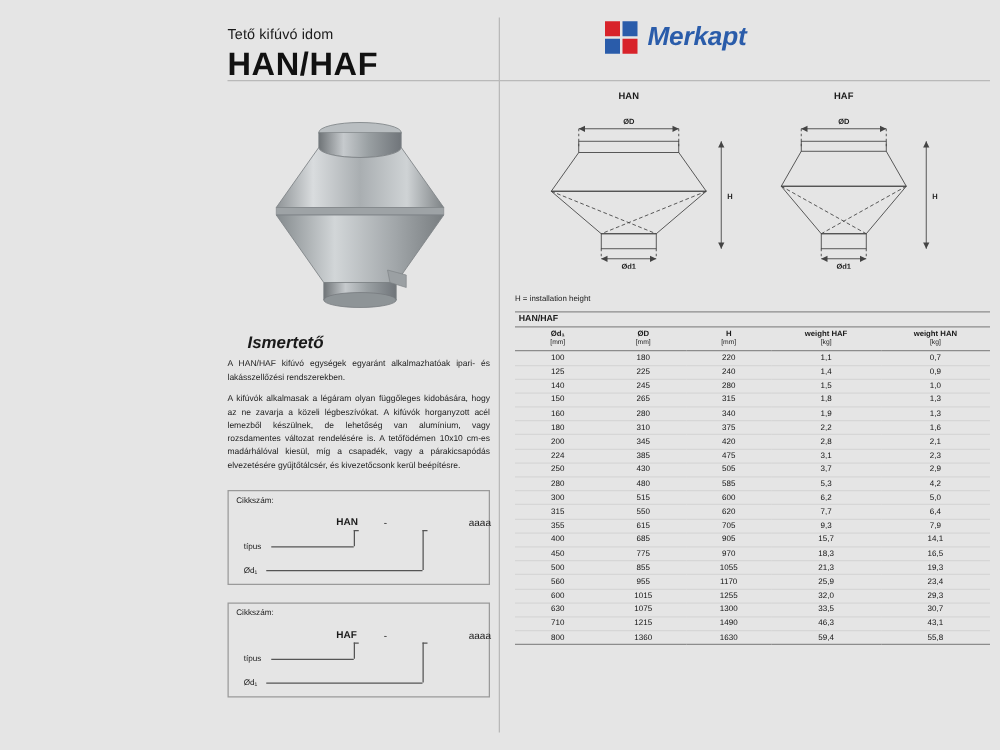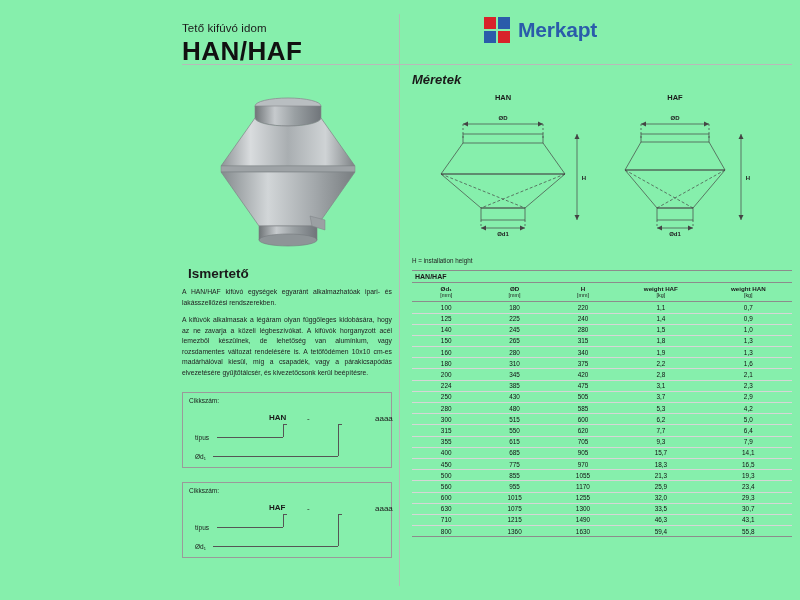--- a/index.html
+++ b/index.html
@@ -11,21 +11,21 @@
     width: 800px;
     height: 600px;
     font-family: "Liberation Sans", sans-serif;
     color: #1a1a1a;
     overflow: hidden;
   }
   .page {
     position: relative;
     width: 800px;
     height: 600px;
-    background: #86efac;
+    background: #e5e5e5;
   }
   
   .header {
     position: absolute;
     left: 0; top: 0;
     width: 800px;
     height: 70px;
   }
   .title-block {
     position: absolute;
@@ -42,20 +42,21 @@
     letter-spacing: 0.5px;
     margin-top: 2px;
     color: #111;
   }
   .logo-block {
     position: absolute;
     left: 484px; top: 17px;
     display: flex;
     align-items: center;
     gap: 8px;
+    font-style: italic;
   }
   .logo-mark {
     width: 26px; height: 26px;
     display: grid;
     grid-template-columns: 1fr 1fr;
     grid-template-rows: 1fr 1fr;
     gap: 2px;
   }
   .logo-mark i { display: block; }
   .logo-mark i.red { background: #d8232a; }
@@ -95,21 +96,22 @@
   
   .cowl {
     position: absolute;
     left: 28px; top: 8px;
     width: 150px; height: 170px;
   }
   .cowl svg { display:block; }
   .section-title {
     font-size: 13.5px;
     font-weight: bold;
-    margin: 14px 0 6px 6px;
+    font-style: italic;
+    margin: 14px 0 6px 16px;
   }
   .body-text {
     font-size: 6.8px;
     line-height: 1.55;
     text-align: justify;
     color: #222;
   }
   .body-text p { margin: 0 0 7px 0; }
   
   .ordercode {
@@ -338,21 +340,20 @@
       <div class="oc-line" style="left:100px; top:31px; width:4px;"></div>
       <div class="oc-line" style="left:30px; top:63px; width:125px;"></div>
       <div class="oc-vline" style="left:155px; top:31px; height:32px;"></div>
       <div class="oc-line" style="left:155px; top:31px; width:4px;"></div>
     </div>
 
   </div>
 
   <div class="right-col">
 
-    <div class="meretek-title">Méretek</div>
 
     <div class="drawings">
 
       <div class="dw han">
         <div class="cap">HAN</div>
         <svg width="168" height="132" viewBox="0 0 168 132">
           <g stroke="#444" fill="none" stroke-width="0.7">
 
             <line x1="44" y1="20" x2="124" y2="20"></line>
             <path d="M44 20 l5 -2.5 v5 z" fill="#444" stroke="none"></path>

